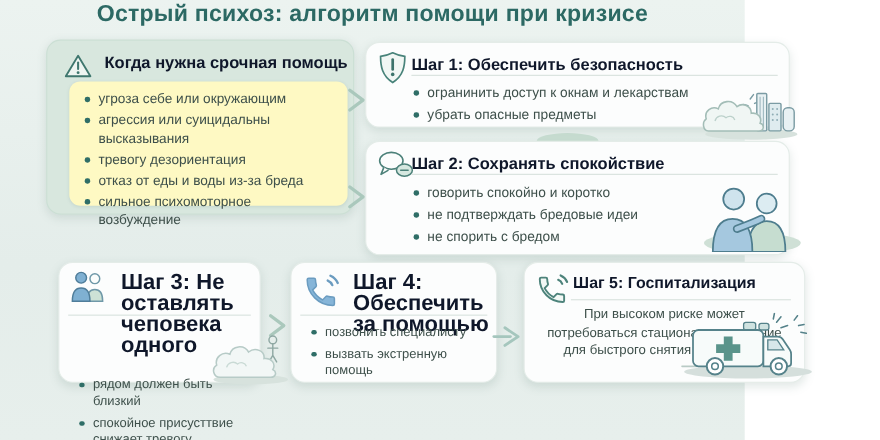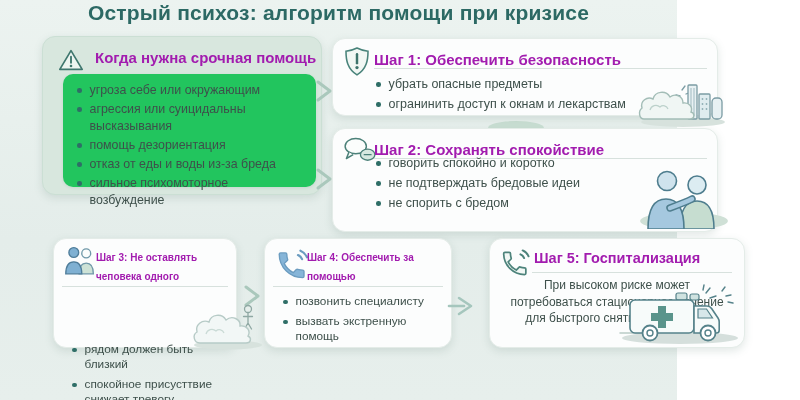--- a/index.html
+++ b/index.html
@@ -8,39 +8,39 @@
     background:linear-gradient(180deg,#ecf3f0 0%,#e4edea 60%,#e7efec 100%);text-decoration:underline;}
   .title{position:absolute;left:0;top:1px;width:100%;text-align:center;
     font-size:21px;font-weight:bold;color:#2c6964;letter-spacing:.2px;}
   .card{position:absolute;background:#fcfdfd;border:1px solid #e4ece8;
     border-radius:13px;box-shadow:0 3px 9px rgba(96,128,118,.18);}
   .card.urgent{left:42px;top:36px;width:278px;height:157px;background:#d8e7de;border-color:#cbdfd4;}
   .card.step1{left:332px;top:38px;width:384px;height:76px;}
   .card.step2{left:332px;top:128px;width:384px;height:102px;}
   .card.step3{left:53px;top:238px;width:182px;height:108px;}
   .card.step4{left:264px;top:238px;width:186px;height:108px;}
-  .card.step5{left:489px;top:238px;width:254px;height:108px;}
+  .card.step5{left:476px;top:238px;width:254px;height:108px;}
   .head-ic{position:absolute;left:10px;top:7px;}
   .urgent .head-ic{left:14px;top:10px;}
-  .head-txt{position:absolute;font-weight:bold;color:#a21caf;}
+  .head-txt{position:absolute;font-weight:bold;color:#0f172a;}
   .urgent .head-txt{left:52px;top:12px;font-size:15px;}
   .step1 .head-txt,.step2 .head-txt{left:41px;top:12px;font-size:15px;}
-  .step3 .head-txt,.step4 .head-txt{left:42px;top:9px;font-size:10px;line-height:19px;width:132px;}
+  .step3 .head-txt,.step4 .head-txt{left:56px;top:9px;font-size:20px;line-height:19px;width:132px;}
   .step5 .head-txt{left:44px;top:11px;font-size:14.5px;}
   .sep{position:absolute;height:1px;background:#d7e1dd;}
   .step1 .sep{left:41px;right:10px;top:29px;}
   .step2 .sep{left:41px;right:10px;top:29px;}
   .step3 .sep{left:8px;right:8px;top:47px;}
   .step4 .sep{left:8px;right:8px;top:47px;}
   .step5 .sep{left:42px;right:12px;top:33px;}
   .panel{position:absolute;left:20px;top:37px;right:5px;bottom:7px;
-    background:#22c55e;border-radius:10px;padding:6px 12px;box-shadow:0 1px 3px rgba(96,128,118,.15);}
+    background:#fef9c3;border-radius:10px;padding:6px 12px;box-shadow:0 1px 3px rgba(96,128,118,.15);}
   .items{position:absolute;}
   .step1 .items{left:41px;top:35px;right:8px;}
-  .step2 .items{left:41px;top:24px;right:8px;}
+  .step2 .items{left:41px;top:36px;right:8px;}
   .step3 .items{left:16px;top:52px;right:4px;margin-top:48px;}
   .step4 .items{left:16px;top:52px;right:2px;}
   .li{display:flex;align-items:flex-start;font-size:12.4px;line-height:17px;
     margin:2px 0;color:#3e504b;}
   .li .dot{flex:0 0 auto;width:4.5px;height:4.5px;border-radius:50%;
     background:#2f6e67;margin:6px 8px 0 2px;}
   .step1 .li,.step2 .li{font-size:12.5px;line-height:16px;margin:2px 0 4px;}
   .step3 .li,.step4 .li{font-size:11.8px;line-height:15px;margin:2.5px 0 5px;}
   .step5 .body-text{position:absolute;left:12px;right:12px;top:38px;
     font-size:12px;line-height:16.5px;color:#3e504b;text-align:center;}
@@ -70,21 +70,21 @@
       <div class="li">
           <span class="dot"></span>
           <span>угроза себе или окружающим</span>
         </div>
       <div class="li">
           <span class="dot"></span>
           <span>агрессия или суицидальны высказывания</span>
         </div>
       <div class="li">
           <span class="dot"></span>
-          <span>помощь дезориентация</span>
+          <span>тревогу дезориентация</span>
         </div>
       <div class="li">
           <span class="dot"></span>
           <span>отказ от еды и воды из-за бреда</span>
         </div>
       <div class="li">
           <span class="dot"></span>
           <span>сильное психомоторное возбуждение</span>
         </div>
     </div>
@@ -96,25 +96,25 @@
         <path d="M17 2.5 C21 4.5 26 6 30.5 6.5 C30.5 17 29 28 17 35.5 C5 28 3.5 17 3.5 6.5 C8 6 13 4.5 17 2.5 Z" fill="#f1f7f4" stroke="#48837a" stroke-width="1.9"></path>
         <line x1="17" y1="10" x2="17" y2="21" stroke="#3c736b" stroke-width="3" stroke-linecap="round"></line>
         <circle cx="17" cy="26.5" r="2" fill="#3c736b"></circle>
       </svg>
     </span>
     <span class="head-txt">Шаг 1: Обеспечить безопасность</span>
     <div class="sep"></div>
     <div class="items">
       <div class="li">
           <span class="dot"></span>
+          <span>огранинить доступ к окнам и лекарствам</span>
+        </div>
+      <div class="li">
+          <span class="dot"></span>
           <span>убрать опасные предметы</span>
-        </div>
-      <div class="li">
-          <span class="dot"></span>
-          <span>огранинить доступ к окнам и лекарствам</span>
         </div>
     </div>
   </section>
 
   <section class="card step2">
     <span class="head-ic">
       <svg width="34" height="28" viewBox="0 0 40 32">
         <ellipse cx="15" cy="11.5" rx="12.5" ry="9" fill="#fbfdfc" stroke="#4c8179" stroke-width="1.7"></ellipse>
         <path d="M7 18.5 L4 26 L12 21.5" fill="#fbfdfc" stroke="#4c8179" stroke-width="1.7" stroke-linejoin="round"></path>
         <ellipse cx="29" cy="21.5" rx="8.5" ry="6.5" fill="#d6e8e0" stroke="#4c8179" stroke-width="1.6"></ellipse>

